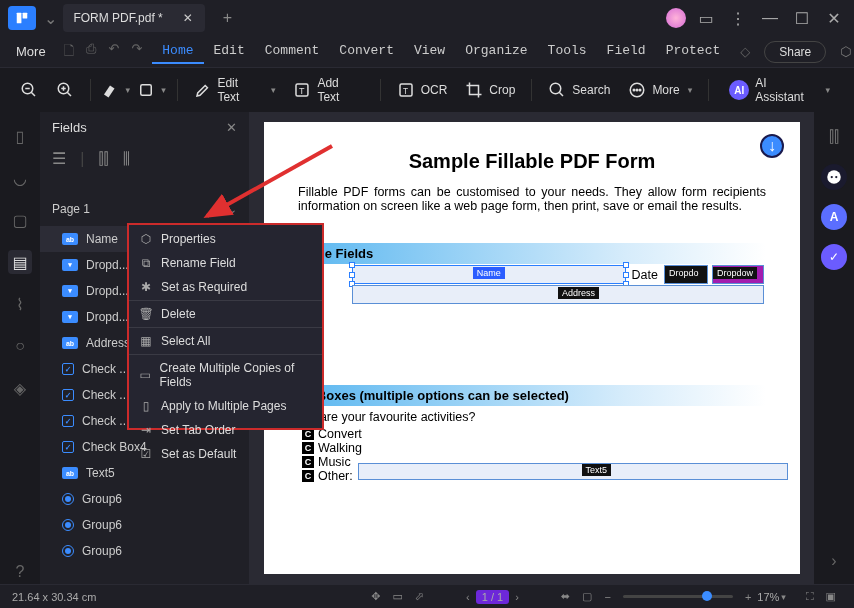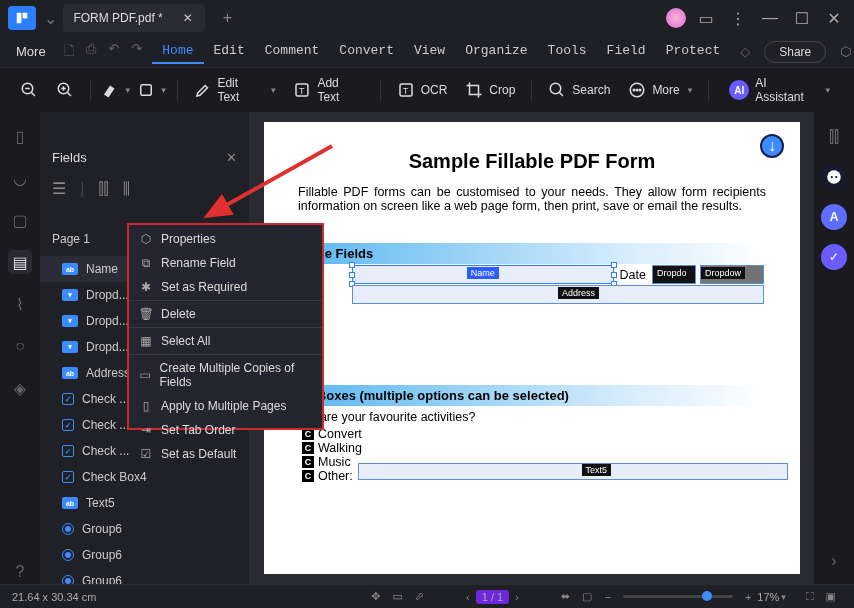--- a/index.html
+++ b/index.html
@@ -40,21 +40,21 @@
 
 
 .main{display:flex;height:calc(608px - 36px - 32px - 44px - 24px);}
 .left-rail{width:40px;background:#1a1a1f;display:flex;flex-direction:column;align-items:center;padding-top:12px;gap:18px;}
 .left-rail-item{width:24px;height:24px;display:flex;align-items:center;justify-content:center;color:#666;}
 .left-rail-item.active{color:#ddd;background:#2a2a33;border-radius:4px;}
 .left-rail-spacer{flex:1}
 
 
 .panel{width:210px;background:#202027;display:flex;flex-direction:column;border-right:1px solid #2a2a33;}
-.panel-head{display:flex;align-items:center;justify-content:space-between;padding:8px 12px;font-size:13px;font-weight:500;color:#ddd;margin-top:30px;}
+.panel-head{display:flex;align-items:center;justify-content:space-between;padding:8px 12px;font-size:13px;font-weight:500;color:#ddd;}
 .panel-tools{display:flex;gap:14px;padding:6px 12px 10px;color:#888;}
 .panel-tools span{display:flex;align-items:center;}
 .panel-sec{display:flex;align-items:center;justify-content:space-between;padding:10px 12px;font-size:12px;color:#ccc;margin-top:14px;}
 .field-item{display:flex;align-items:center;gap:8px;padding:6px 10px 6px 22px;font-size:12px;color:#ccc;}
 .field-item.active{background:#2c2c36;}
 .field-badge{width:16px;height:12px;border-radius:2px;display:flex;align-items:center;justify-content:center;font-size:7px;font-weight:bold;}
 .badge-tf{background:#3b8cff;color:#fff;}
 .badge-dd{background:#3b8cff;color:#fff;}
 .badge-cb{border:1.5px solid #3b8cff;width:12px;height:12px;}
 .badge-cb::after{content:"✓";font-size:8px;color:#3b8cff;}
@@ -336,21 +336,21 @@
             <span class="handle h-tr"></span>
             <span class="handle h-bl"></span>
             <span class="handle h-br"></span>
             <span class="handle h-ml"></span>
             <span class="handle h-mr"></span>
         </div>
         <span style="margin:1px 4px">Date</span>
         <div class="field-box" style="width:44px;background:#111">
             <span class="tag" style="left:0;top:1px">Dropdo</span>
           </div>
-        <div class="field-box" style="width:64px;background:#737373">
+        <div class="field-box" style="width:52px;background:#a21caf">
             <span class="tag" style="left:0;top:1px">Dropdow</span>
           </div>
       </div>
       <div class="form-row">
         <span class="lbl">ress</span>
         <div class="field-box" style="flex:1">
           <span class="tag" style="right:40%;top:1px">Address</span>
         </div>
       </div>
 

